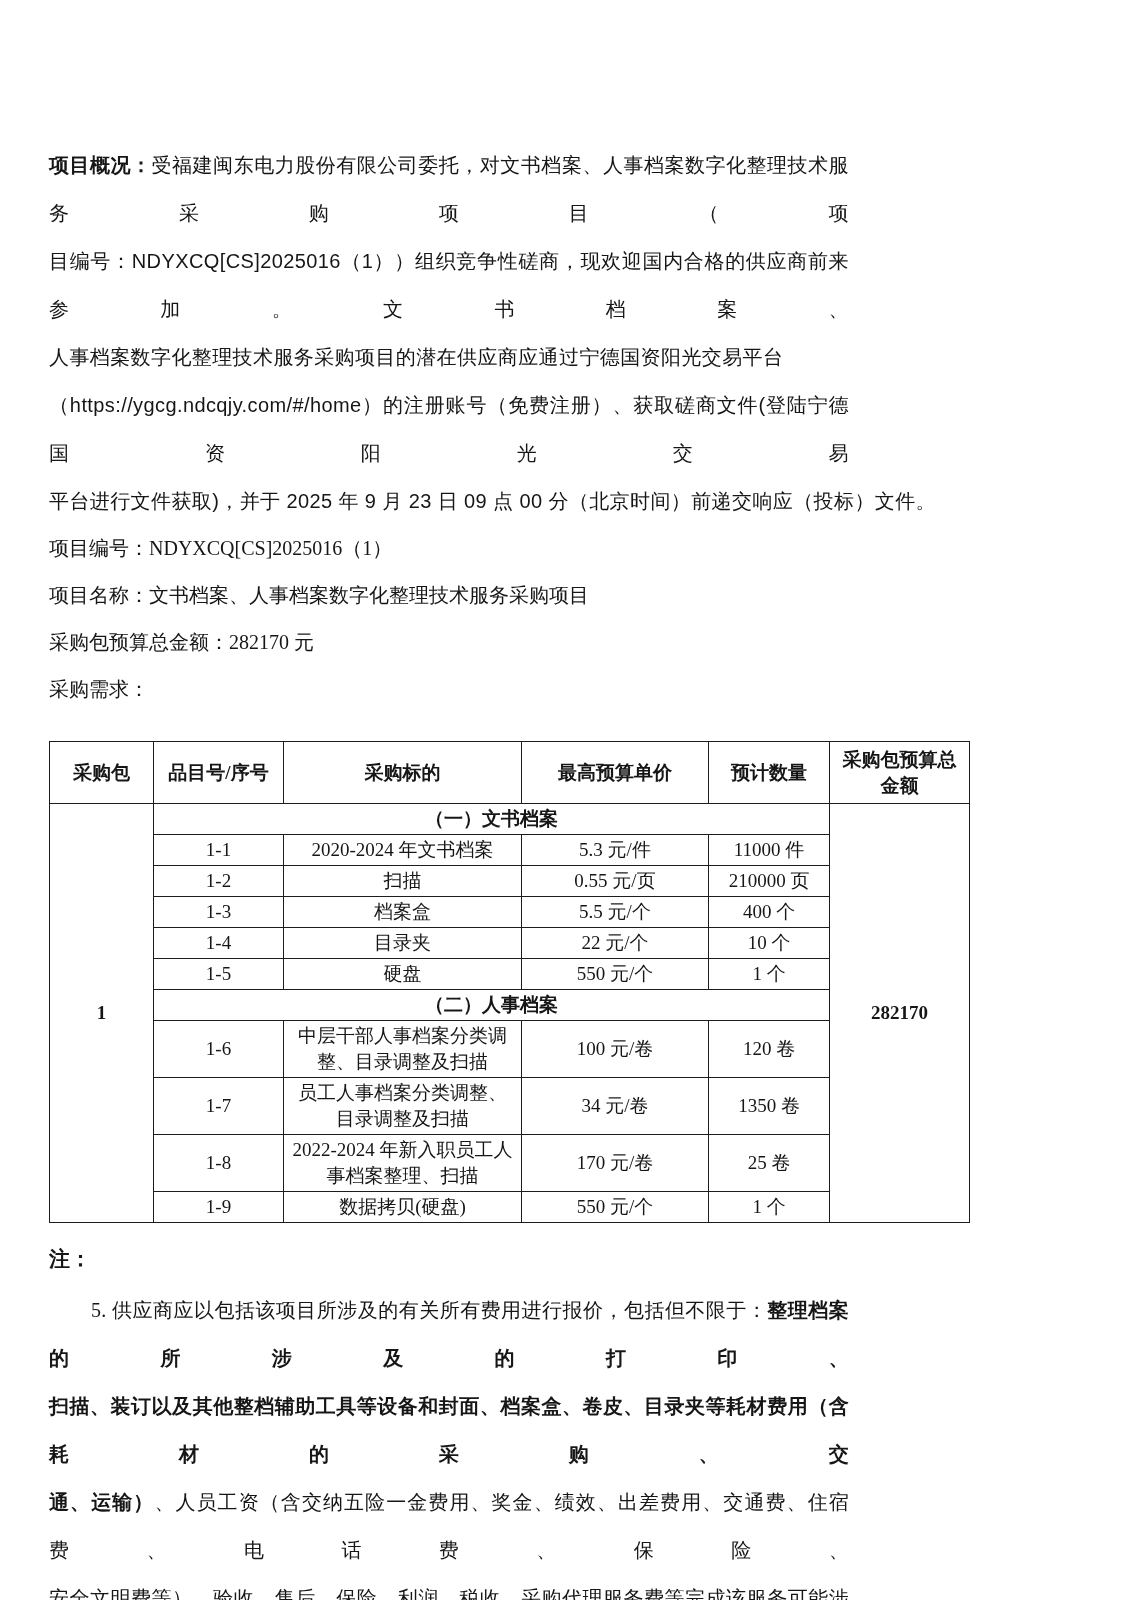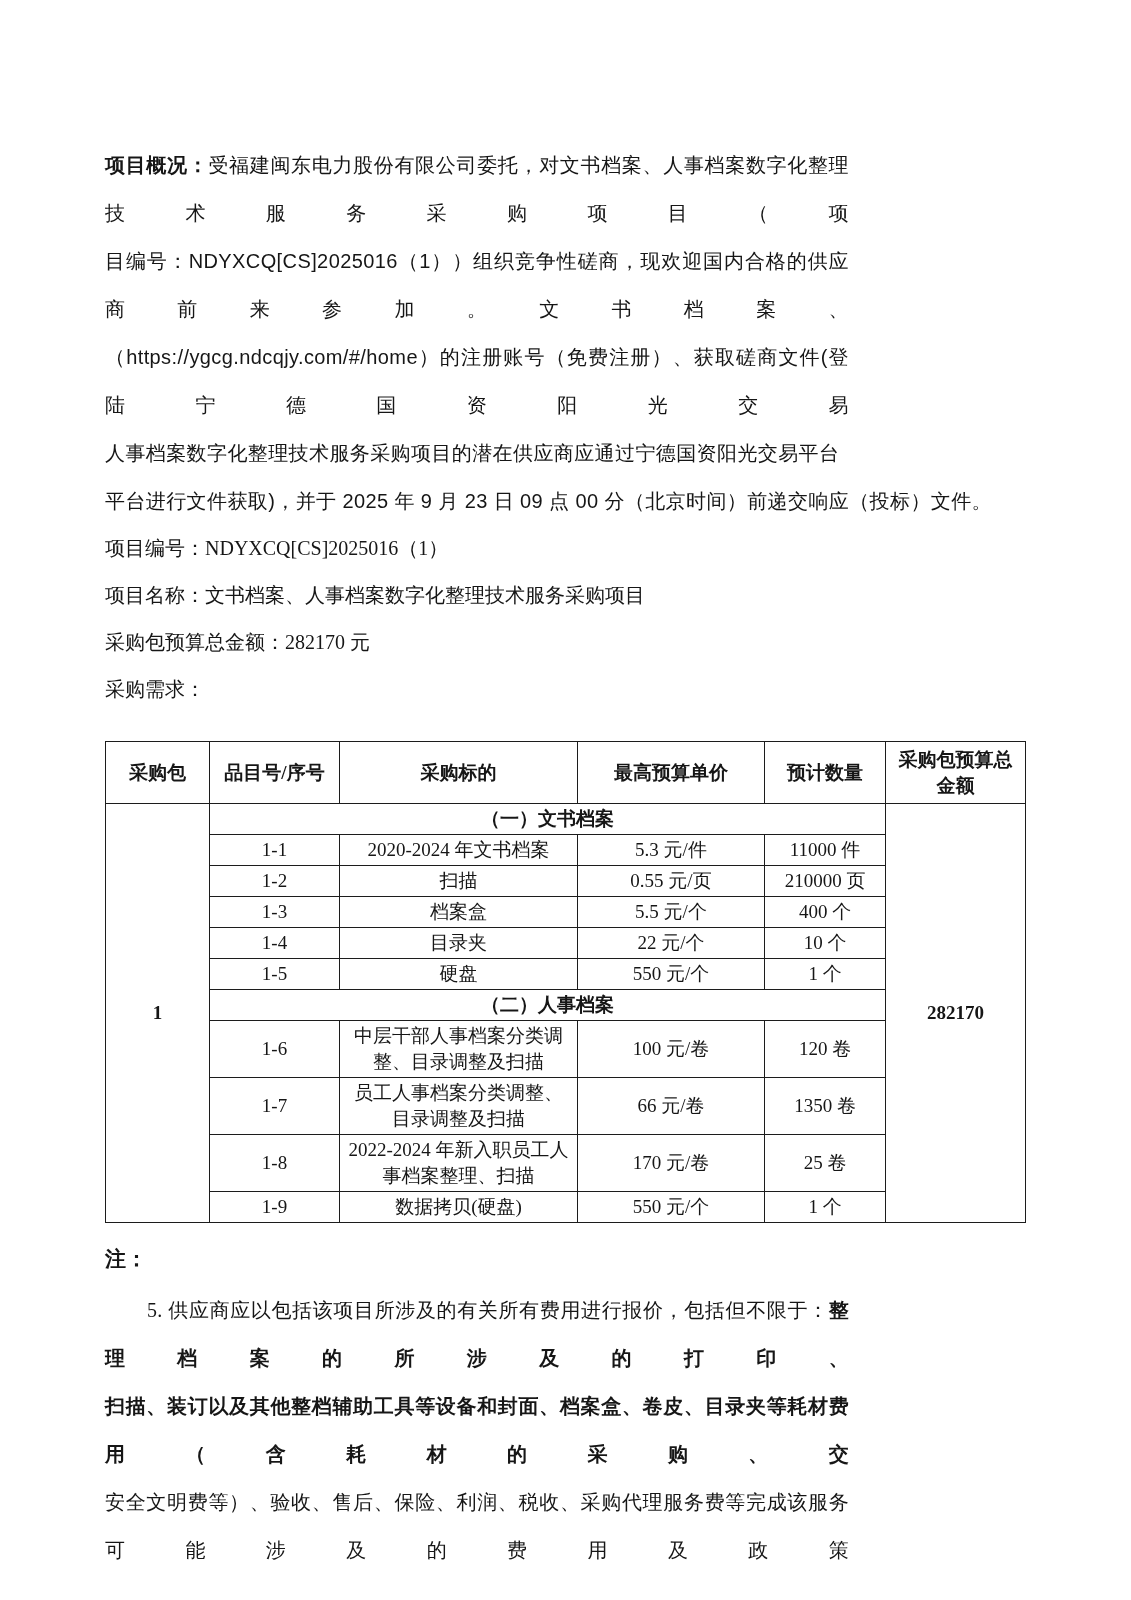--- a/index.html
+++ b/index.html
@@ -5,21 +5,21 @@
   * { margin: 0; padding: 0; box-sizing: border-box; }
   html, body { background: #ffffff; }
   body {
     width: 1131px; height: 1600px;
     overflow: hidden;
     color: #161616;
     font-family: "Liberation Serif", "DejaVu Serif", serif;
   }
   .page {
     width: 954px; height: 1600px;
-    padding: 141px 105px 0 105px;
+    padding: 141px 105px 0 49px;
   }
   .sans { font-family: "Liberation Sans", "DejaVu Sans", sans-serif; }
 
   
   .line {
     display: block;
     line-height: 48px;
     font-size: 20px;
     text-align: left;
     white-space: nowrap;
@@ -74,22 +74,22 @@
   .note-para .line { font-size: 20px; letter-spacing: 0.3px; }
 </style>
 </head>
 <body>
 
 <div class="page">
 
   <div class="intro sans">
       <div class="line fill"><span class="b">项目概况：</span><span class="">受福建闽东电力股份有限公司委托，对文书档案、人事档案数字化整理技术服务采购项目（项</span></div>
       <div class="line fill"><span class="">目编号：NDYXCQ[CS]2025016（1））组织竞争性磋商，现欢迎国内合格的供应商前来参加。文书档案、</span></div>
+      <div class="line"><span class="">人事档案数字化整理技术服务采购项目的潜在供应商应通过宁德国资阳光交易平台</span></div>
       <div class="line fill"><span class="">（https://ygcg.ndcqjy.com/#/home）的注册账号（免费注册）、获取磋商文件(登陆宁德国资阳光交易</span></div>
-      <div class="line"><span class="">人事档案数字化整理技术服务采购项目的潜在供应商应通过宁德国资阳光交易平台</span></div>
       <div class="line"><span class="">平台进行文件获取)，并于 2025 年 9 月 23 日 09 点 00 分（北京时间）前递交响应（投标）文件。</span></div>
     </div>
 
 
   <div class="info">
     <div class="line">项目编号：NDYXCQ[CS]2025016（1）</div>
     <div class="line">项目名称：文书档案、人事档案数字化整理技术服务采购项目</div>
     <div class="line">采购包预算总金额：282170 元</div>
     <div class="line">采购需求：</div>
   </div>
@@ -154,21 +154,21 @@
         </tr>
         <tr class="item-row">
           <td>1-6</td>
           <td>中层干部人事档案分类调整、目录调整及扫描</td>
           <td>100 元/卷</td>
           <td>120 卷</td>
         </tr>
         <tr class="item-row">
           <td>1-7</td>
           <td>员工人事档案分类调整、目录调整及扫描</td>
-          <td>66 元/卷</td>
+          <td>34 元/卷</td>
           <td>1350 卷</td>
         </tr>
         <tr class="item-row">
           <td>1-8</td>
           <td>2022-2024 年新入职员工人事档案整理、扫描</td>
           <td>170 元/卷</td>
           <td>25 卷</td>
         </tr>
         <tr class="item-row">
           <td>1-9</td>
@@ -177,18 +177,19 @@
           <td>1 个</td>
         </tr>
       </tbody>
   </table>
 
   <div class="notes">
     <div class="note-label">注：</div>
     <div class="note-para">
         <div class="line fill indent"><span class="">5. 供应商应以包括该项目所涉及的有关所有费用进行报价，包括但不限于：</span><span class="b">整理档案的所涉及的打印、</span></div>
         <div class="line fill"><span class="b">扫描、装订以及其他整档辅助工具等设备和封面、档案盒、卷皮、目录夹等耗材费用（含耗材的采购、交</span></div>
+        <div class="line fill"><span class="b">通、运输）</span><span class="">、人员工资（含交纳五险一金费用、奖金、绩效、出差费用、交通费、住宿费、电话费、保险、</span></div>
         <div class="line fill"><span class="">安全文明费等）、验收、售后、保险、利润、税收、采购代理服务费等完成该服务可能涉及的费用及政策</span></div>
       </div>
 
   </div>
 
 </div>
 
 </body></html>

